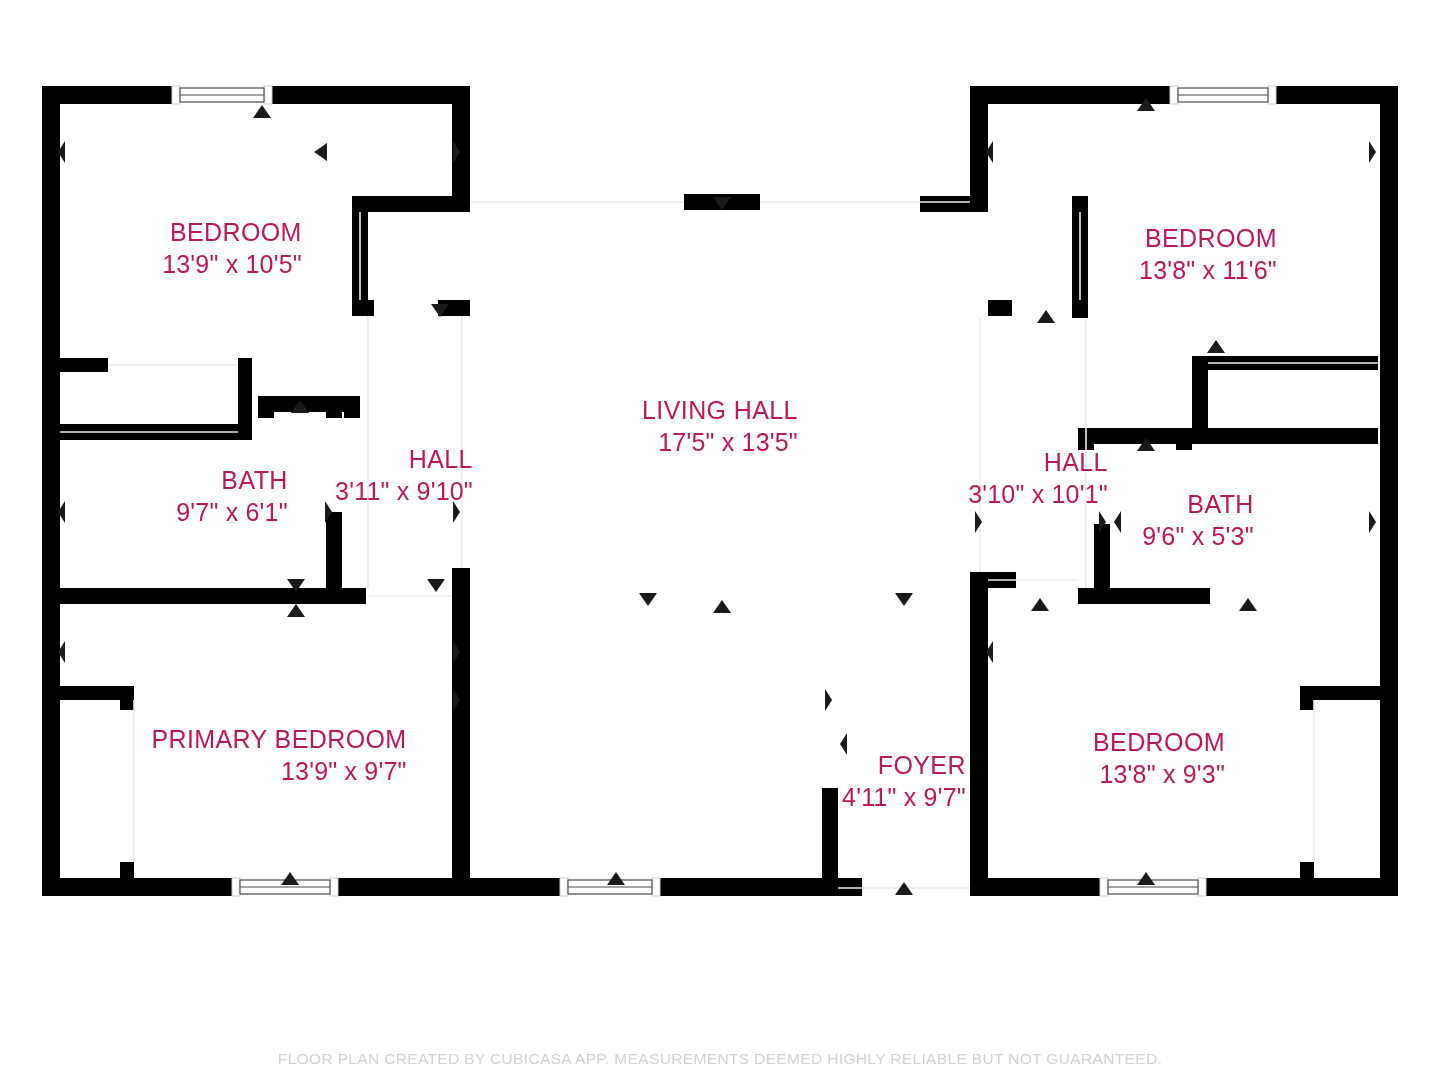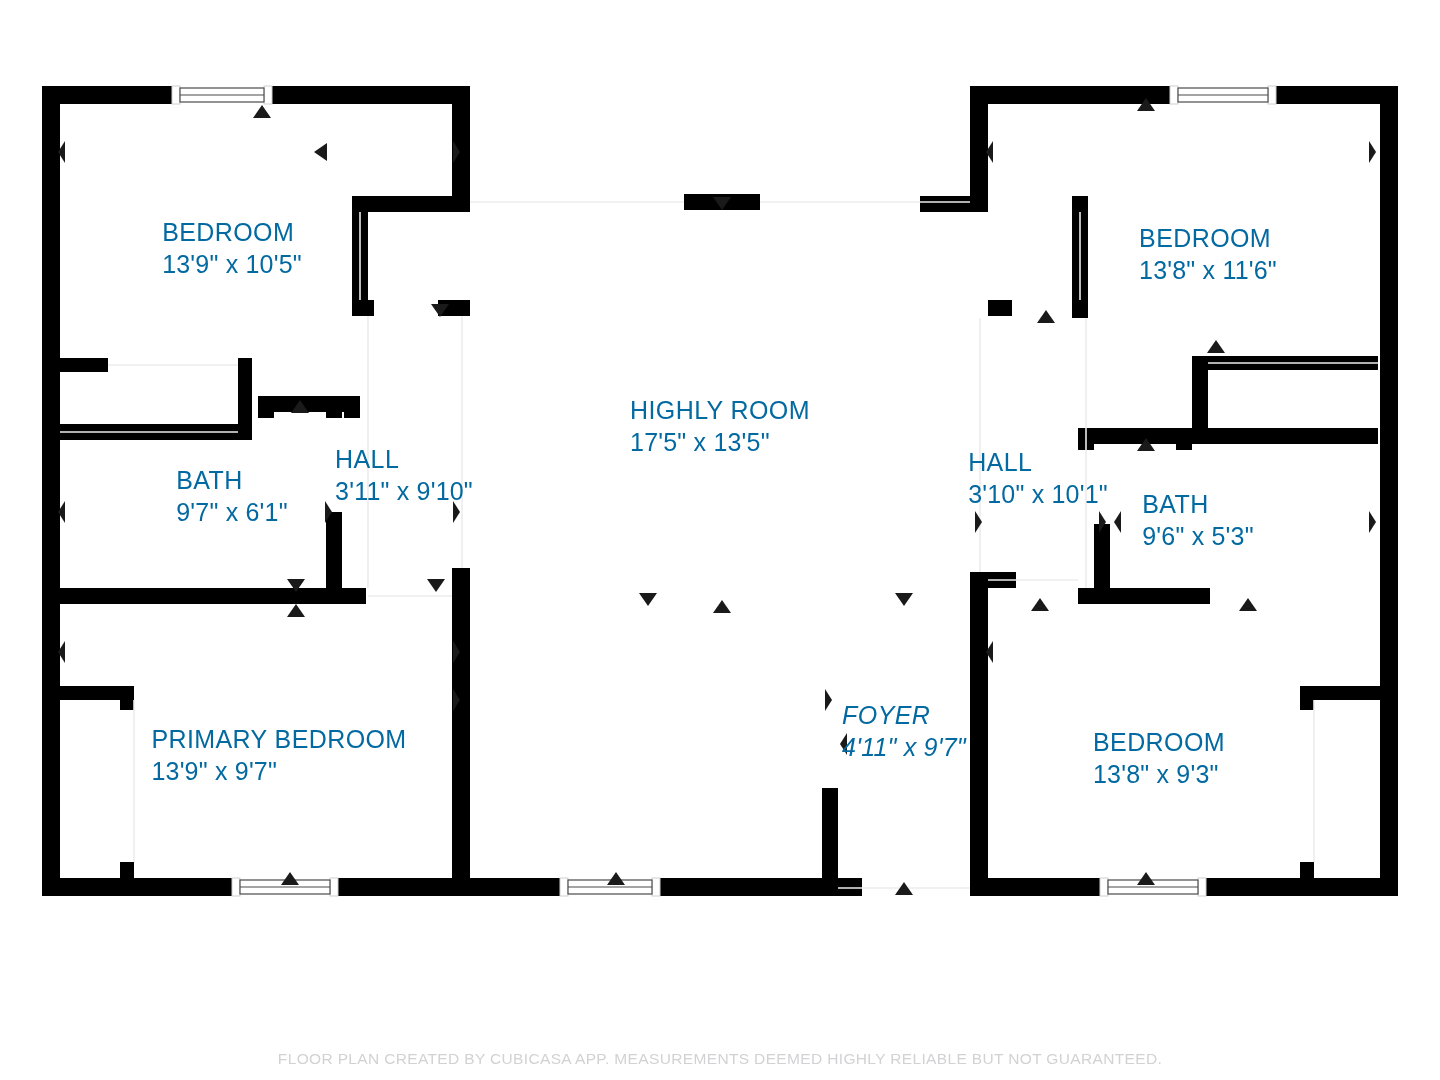--- a/index.html
+++ b/index.html
@@ -21,22 +21,22 @@
   }
   #plan-svg {
     position: absolute;
     left: 0;
     top: 0;
     width: 1440px;
     height: 1080px;
   }
   .room-label {
     position: absolute;
-    text-align: left;
-    color: #0369a1;
+    text-align: right;
+    color: #be185d;
     line-height: 1.18;
     white-space: nowrap;
     transform: translate(-50%, -50%);
     pointer-events: none;
   }
   .room-label .rl-name {
     display: block;
     font-size: 25px;
     letter-spacing: 0.4px;
     font-weight: 400;
@@ -247,31 +247,31 @@
     <span class="rl-name">BATH</span>
     <span class="rl-dim">9'7" x 6'1"</span>
   </div>
 
   <div class="room-label" style="left:404px; top:475px;">
     <span class="rl-name">HALL</span>
     <span class="rl-dim">3'11" x 9'10"</span>
   </div>
 
   <div class="room-label" style="left:720px; top:426px;">
-    <span class="rl-name">HIGHLY ROOM</span>
+    <span class="rl-name">LIVING HALL</span>
     <span class="rl-dim">17'5" x 13'5"</span>
   </div>
 
   <div class="room-label" style="left:279px; top:755px;">
     <span class="rl-name">PRIMARY BEDROOM</span>
     <span class="rl-dim">13'9" x 9'7"</span>
   </div>
 
 
-  <div class="room-label" style="left:904px; top:731px;font-style:italic;">
+  <div class="room-label" style="left:904px; top:781px;">
     <span class="rl-name">FOYER</span>
     <span class="rl-dim">4'11" x 9'7"</span>
   </div>
 
   <div class="room-label" style="left:1208px; top:254px;">
     <span class="rl-name">BEDROOM</span>
     <span class="rl-dim">13'8" x 11'6"</span>
   </div>
 
   <div class="room-label" style="left:1038px; top:478px;">

